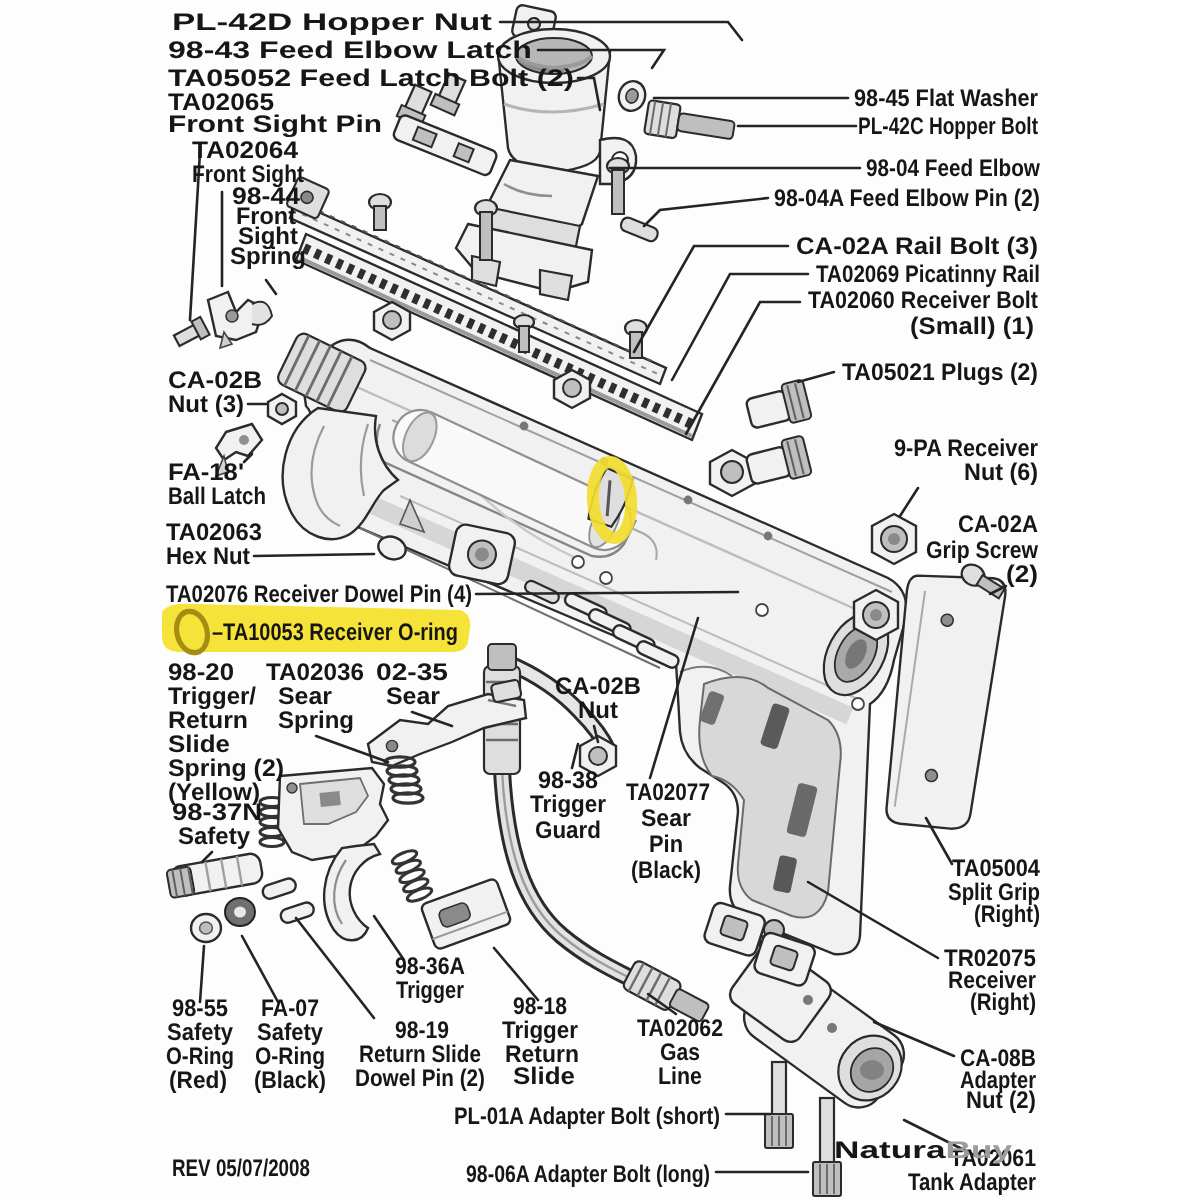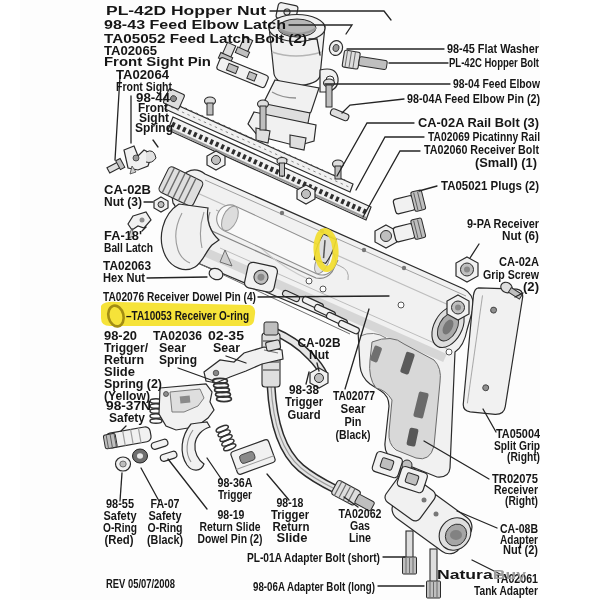--- a/index.html
+++ b/index.html
@@ -1,16 +1,16 @@
 <!DOCTYPE html>
 <html><head>
 <meta charset="utf-8">
 <style>
 html,body{margin:0;padding:0;background:#fff;}
-#page{width:520px;height:600px;position:relative;background:#f97316;overflow:hidden;margin-left:20px;}
+#page{width:520px;height:600px;position:relative;background:#f97316;overflow:hidden;}
 text{font-family:"Liberation Sans",sans-serif;font-weight:bold;font-size:12px;fill:#161616;}
 .ln{stroke:#242424;stroke-width:1.3;fill:none;stroke-linecap:round;}
 .p0{fill:#f1f1f1;stroke:#2b2b2b;stroke-width:1.2;}
 .p1{fill:#dedede;stroke:#2b2b2b;stroke-width:1.1;}
 .p2{fill:#bfbfbf;stroke:#2b2b2b;stroke-width:1;}
 .d{stroke:#3a3a3a;stroke-width:1;fill:none;}
 </style>
 </head>
 <body>
 <div id="page">

